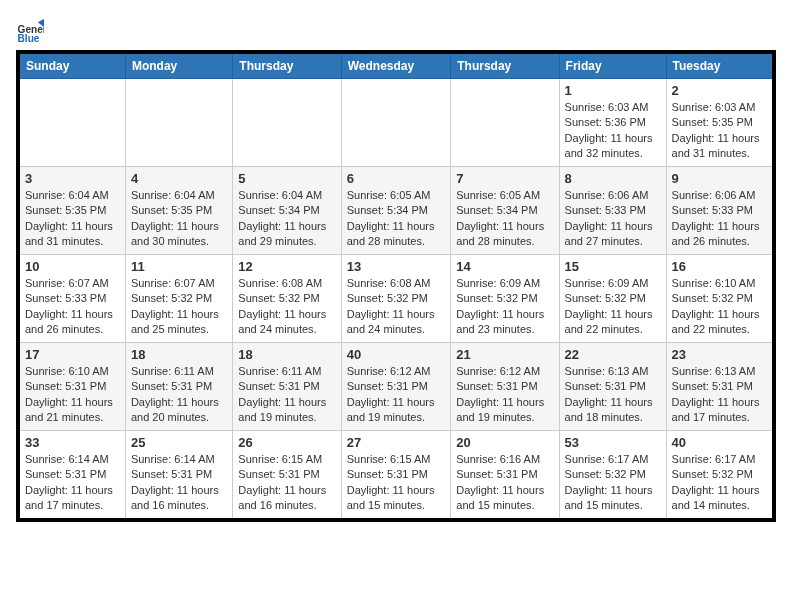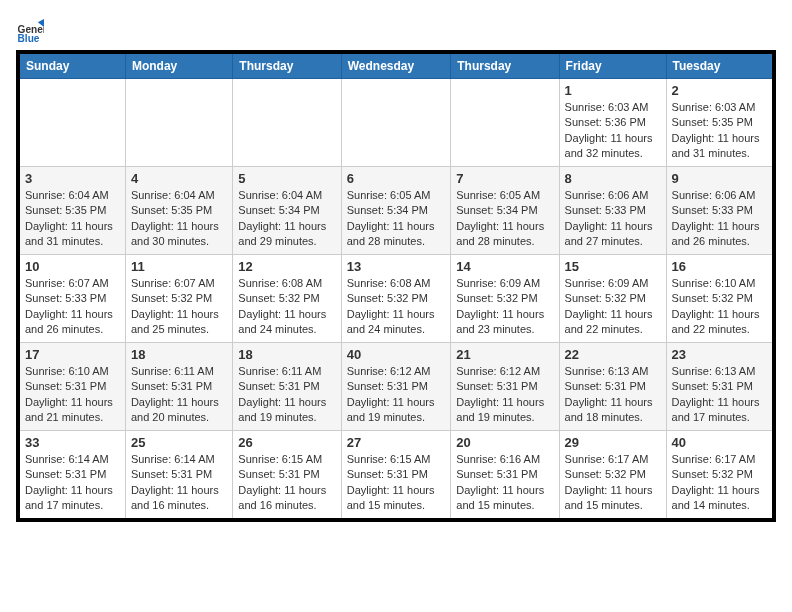--- a/index.html
+++ b/index.html
@@ -247,21 +247,21 @@
           </td>
           <td>
             <div class="day-number">27</div>
             <div class="day-info">Sunrise: 6:15 AM<br>Sunset: 5:31 PM<br>Daylight: 11 hours<br>and 15 minutes.</div>
           </td>
           <td>
             <div class="day-number">20</div>
             <div class="day-info">Sunrise: 6:16 AM<br>Sunset: 5:31 PM<br>Daylight: 11 hours<br>and 15 minutes.</div>
           </td>
           <td>
-            <div class="day-number">29</div>
+            <div class="day-number">53</div>
             <div class="day-info">Sunrise: 6:17 AM<br>Sunset: 5:32 PM<br>Daylight: 11 hours<br>and 15 minutes.</div>
           </td>
           <td>
             <div class="day-number">40</div>
             <div class="day-info">Sunrise: 6:17 AM<br>Sunset: 5:32 PM<br>Daylight: 11 hours<br>and 14 minutes.</div>
           </td>
         </tr>
       </tbody>
   </table>
 </div>

